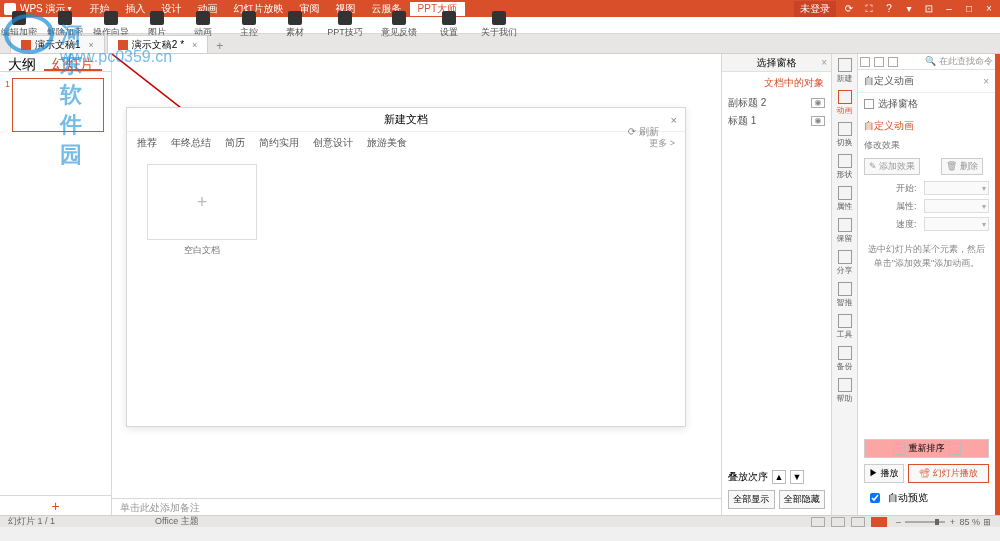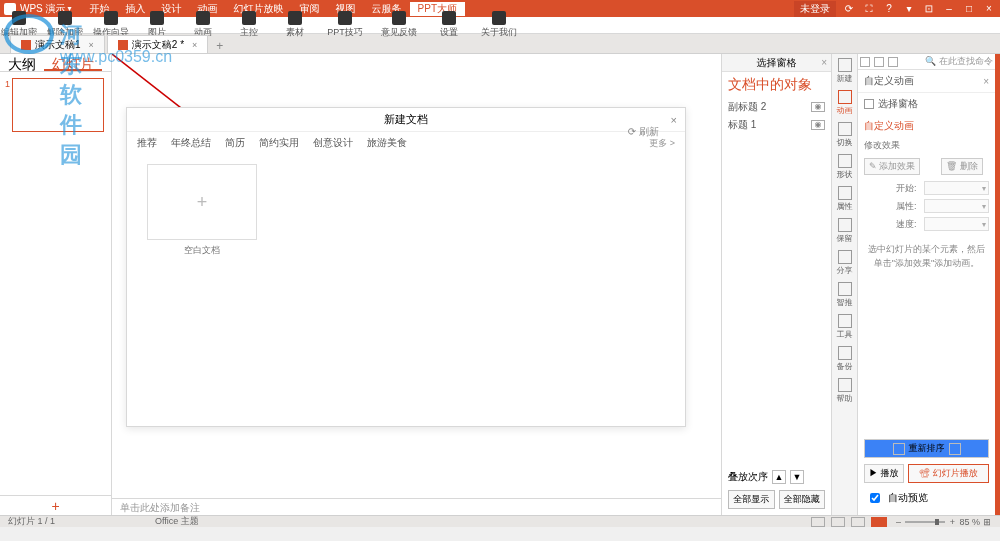--- a/index.html
+++ b/index.html
@@ -66,21 +66,21 @@
 .dlg-body { padding: 10px 20px; }
 .tmpl { width: 110px; height: 76px; border: 1px solid #ddd; display: flex; align-items: center; justify-content: center; font-size: 18px; color: #bbb; cursor: pointer; }
 .tmpl-lbl { text-align: center; font-size: 9px; color: #777; margin-top: 4px; width: 110px; }
 
 .notes { position: absolute; bottom: 0; left: 0; right: 0; height: 17px; border-top: 1px solid #d8d8d8; padding: 2px 8px; font-size: 10px; color: #999; background: #fff; }
 
 
 .selpane { width: 110px; background: #fff; border-left: 1px solid #d8d8d8; display: flex; flex-direction: column; font-size: 10px; position: relative; }
 .selpane .hdr { height: 18px; background: #f4f4f4; display: flex; align-items: center; justify-content: center; border-bottom: 1px solid #e0e0e0; position: relative; }
 .selpane .hdr .x { position: absolute; right: 4px; color: #999; cursor: pointer; }
-.selpane .sec { padding: 4px 6px; color: #d94f2a; font-size: 14px; }
+.selpane .sec { padding: 4px 6px; color: #d94f2a; font-size: 10px; margin-left: 36px; }
 .selpane .obj { padding: 2px 6px; display: flex; align-items: center; justify-content: space-between; color: #555; }
 .selpane .obj .eye { width: 14px; height: 10px; border: 1px solid #aaa; cursor: pointer; font-size: 8px; text-align: center; line-height: 8px; color: #888; }
 .selpane .bottom { margin-top: auto; padding: 6px; }
 .selpane .order { display: flex; align-items: center; gap: 4px; margin-bottom: 6px; }
 .selpane .order .sq { width: 14px; height: 14px; border: 1px solid #bbb; cursor: pointer; text-align: center; line-height: 12px; font-size: 9px; }
 .selpane .btns { display: flex; gap: 4px; }
 .selpane .btns button { flex: 1; font-size: 9px; padding: 2px 0; border: 1px solid #bbb; background: #f8f8f8; cursor: pointer; }
 
 
 .iconstrip { width: 26px; background: #f4f4f4; border-left: 1px solid #d8d8d8; display: flex; flex-direction: column; align-items: center; padding-top: 4px; gap: 6px; }
@@ -101,21 +101,21 @@
 .animpane .link .li { width: 10px; height: 10px; border: 1px solid #999; }
 .animpane .orange { color: #d94f2a; padding: 4px 6px; }
 .animpane .sub { padding: 2px 6px; color: #777; font-size: 9px; }
 .animpane .toolbar { padding: 4px 6px; display: flex; gap: 21px; }
 .animpane .toolbar button { font-size: 9px; padding: 1px 4px; border: 1px solid #ccc; background: #f8f8f8; color: #999; cursor: pointer; }
 .animpane .fld { display: flex; align-items: center; padding: 2px 6px; gap: 4px; }
 .animpane .fld label { width: 24px; font-size: 9px; color: #777; margin-left: 32px; }
 .animpane .fld .sel { flex: 1; height: 14px; border: 1px solid #ddd; background: #fafafa; font-size: 8px; display: flex; align-items: center; justify-content: flex-end; padding: 0 2px; color: #aaa; }
 .animpane .hint { padding: 10px 8px; font-size: 9px; color: #888; text-align: center; line-height: 1.5; }
 .animpane .footer { margin-top: auto; padding: 6px; }
-.animpane .reorder { width: 100%; font-size: 9px; padding: 2px; border: 1px solid #ccc; background: #3b82f6; margin-bottom: 6px; display: flex; align-items: center; justify-content: center; gap: 4px; }
+.animpane .reorder { width: 100%; font-size: 9px; padding: 2px; border: 1px solid #ccc; background: #fca5a5; margin-bottom: 6px; display: flex; align-items: center; justify-content: center; gap: 4px; }
 .animpane .reorder .sq { width: 12px; height: 12px; border: 1px solid #bbb; }
 .animpane .playrow { display: flex; gap: 4px; }
 .animpane .playrow button { font-size: 9px; padding: 2px 4px; border: 1px solid #ccc; background: #f8f8f8; cursor: pointer; }
 .animpane .playrow .show { flex: 1; border-color: #d94f2a; color: #d94f2a; }
 .animpane .auto { padding: 4px 6px; display: flex; align-items: center; gap: 8px; margin-top: 4px; }
 .animpane .auto input { width: 10px; height: 10px; }
 
 
 .rscroll { width: 5px; background: #d94f2a; }
 

